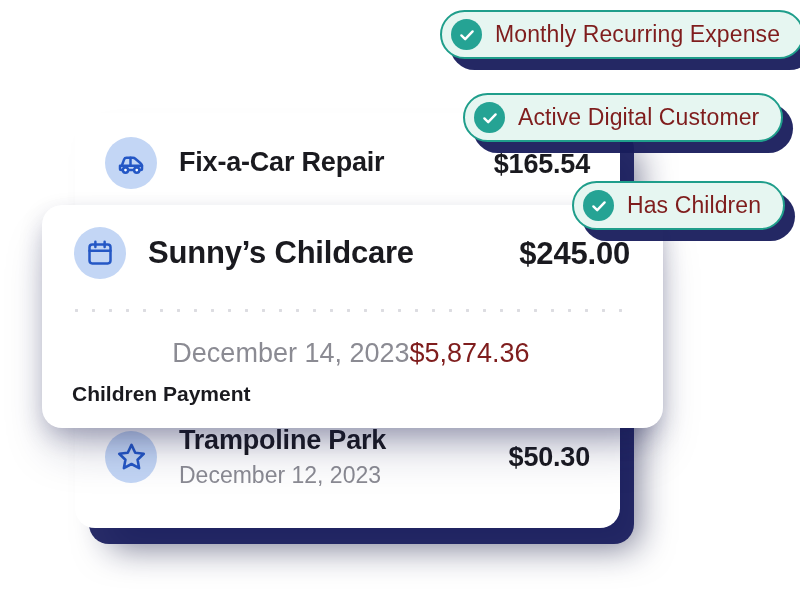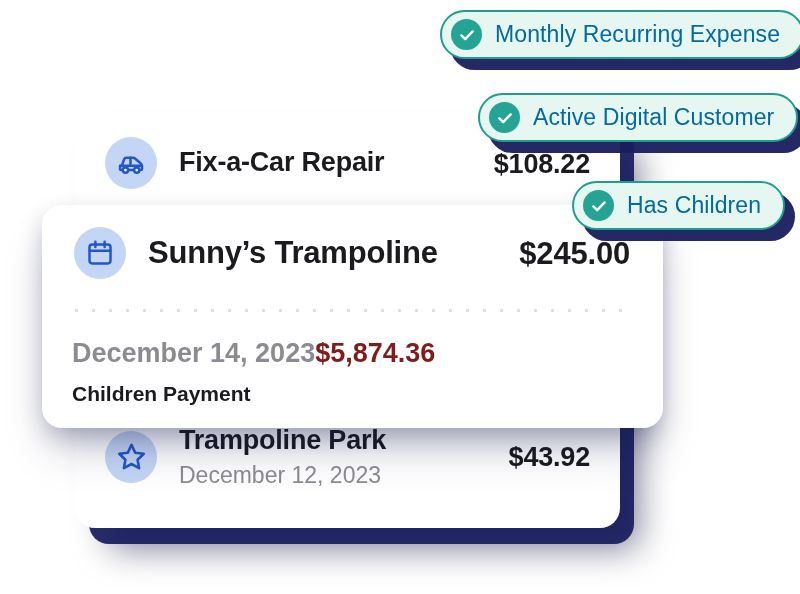--- a/index.html
+++ b/index.html
@@ -146,23 +146,22 @@
   }
 
   #detail-block {
     position: absolute;
     left: 30px;
     top: 132px;
     width: 558px;
   }
   .detail-line {
     display: flex;
-    justify-content: flex-start;
+    justify-content: center;
     align-items: baseline;
-    font-weight: bold;
   }
   .detail-date {
     font-size: 27px;
     color: #8b8b93;
     line-height: 1.2;
   }
   .detail-amount {
     font-size: 27px;
     color: #7f1d1d;
     line-height: 1.2;
@@ -194,27 +193,27 @@
     border-radius: 50%;
     background: #25a394;
     display: flex;
     align-items: center;
     justify-content: center;
     flex: 0 0 31px;
   }
   .pill-label {
     margin-left: 13px;
     font-size: 23px;
-    color: #0369a1;
+    color: #7f1d1d;
     letter-spacing: 0.1px;
     white-space: nowrap;
   }
 
   #pill-monthly  { left: 440px; top: 10px; }
-  #pill-active   { left: 478px; top: 93px; }
+  #pill-active   { left: 463px; top: 93px; }
   #pill-children { left: 572px; top: 181px; }
 </style>
 </head>
 <body>
 
 <div id="stage">
 
   <div class="card" id="card-back">
 
     <div class="row" id="row-fixacar">
@@ -223,51 +222,51 @@
           <path d="M3.2 14.2h17.6v2.3a1 1 0 0 1-1 1H4.2a1 1 0 0 1-1-1v-2.3z"></path>
           <path d="M4.6 14.2l1.9-5.1a2 2 0 0 1 1.9-1.3h5.2c.6 0 1.2.2 1.6.6l4.2 3.6c.8.7 1.3 1.4 1.4 2.2"></path>
           <path d="M11.6 7.8v6.4"></path>
           <circle cx="7.6" cy="17.6" r="2.1" fill="#ffffff"></circle>
           <circle cx="16.6" cy="17.6" r="2.1" fill="#ffffff"></circle>
         </svg>
       </div>
       <div class="row-body">
         <div class="merchant">Fix-a-Car Repair</div>
       </div>
-      <div class="amount">$108.22</div>
+      <div class="amount">$165.54</div>
     </div>
 
     <div class="row" id="row-trampoline">
       <div class="icon-badge">
         <svg width="31" height="31" viewBox="0 0 24 24" fill="none" stroke="#2457c5" stroke-width="2" stroke-linecap="round" stroke-linejoin="round">
           <polygon points="12,3 14.9,9.1 21.5,9.9 16.7,14.5 17.9,21 12,17.8 6.1,21 7.3,14.5 2.5,9.9 9.1,9.1"></polygon>
         </svg>
       </div>
       <div class="row-body">
         <div class="merchant">Trampoline Park</div>
         <div class="row-date">December 12, 2023</div>
       </div>
-      <div class="amount">$43.92</div>
+      <div class="amount">$50.30</div>
     </div>
 
   </div>
 
   <div class="card" id="card-front">
 
     <div class="row" id="row-childcare">
       <div class="icon-badge">
         <svg width="30" height="30" viewBox="0 0 24 24" fill="none" stroke="#2457c5" stroke-width="2" stroke-linecap="round" stroke-linejoin="round">
           <rect x="3.6" y="5.2" width="16.8" height="15.1" rx="2.2"></rect>
           <path d="M3.6 10.2h16.8"></path>
           <path d="M8.3 2.9v4.3"></path>
           <path d="M15.7 2.9v4.3"></path>
         </svg>
       </div>
       <div class="row-body">
-        <div class="merchant">Sunny’s Trampoline</div>
+        <div class="merchant">Sunny’s Childcare</div>
       </div>
       <div class="amount">$245.00</div>
     </div>
 
     <div class="divider"></div>
 
     <div id="detail-block">
       <div class="detail-line">
         <div class="detail-date">December 14, 2023</div>
         <div class="detail-amount">$5,874.36</div>

